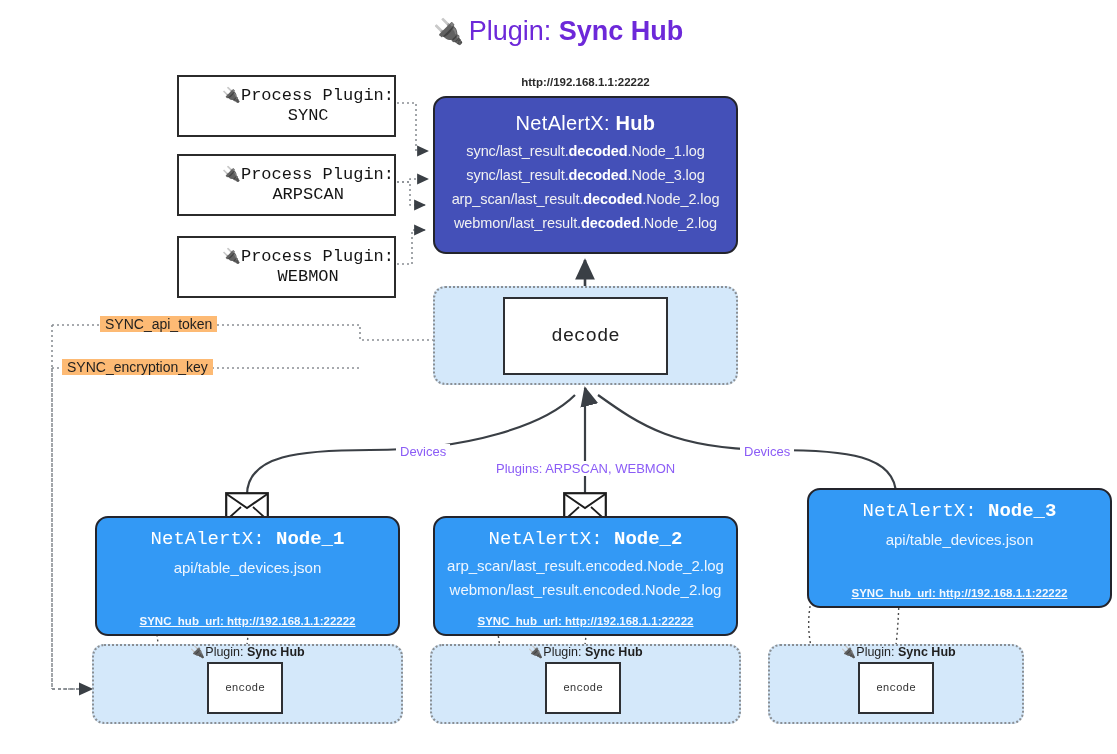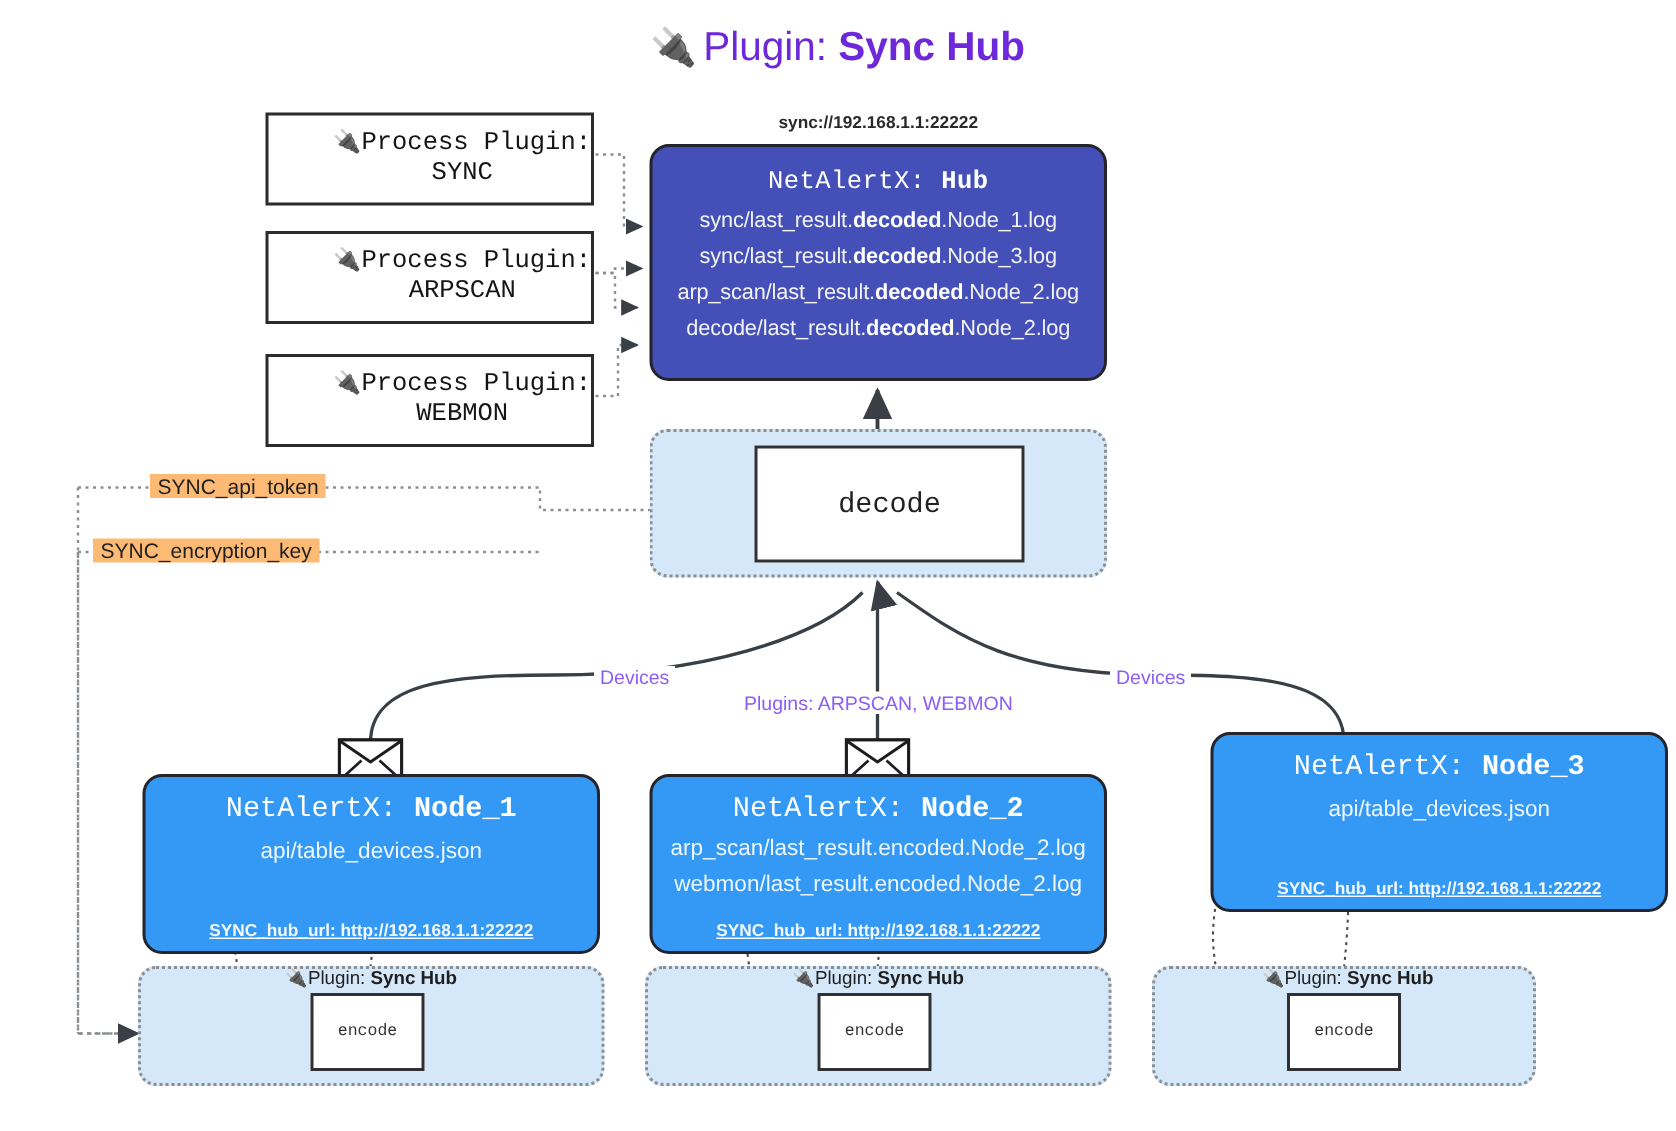--- a/index.html
+++ b/index.html
@@ -32,41 +32,41 @@
   .procbox .l2{display:block;}
   .procbox .plug{font-family:"DejaVu Sans",sans-serif;font-size:15px;}
 
   
   #hub{
     left:433px;top:96px;width:305px;height:158px;
     background:#4450b8;border:2px solid #23242c;border-radius:13px;
     color:#ffffff;
   }
   #hub .hubtitle{
-    font-family:Liberation Mono, monospace;font-size:17px;
+    font-family:Liberation Sans, sans-serif;font-size:20px;
     text-align:center;margin-top:14px;letter-spacing:.3px;
   }
   #hub .hubtitle b{font-weight:bold;}
   .hubline{
     font-size:14.5px;color:#f2f2f2;text-align:center;margin-top:8px;
     white-space:nowrap;letter-spacing:-0.1px;
   }
   .hubline b{font-weight:bold;color:#ffffff;}
   #huburl{
     left:433px;top:76px;width:305px;text-align:center;
     font-size:11.5px;font-weight:bold;color:#2a2a2a;
   }
 
   
   #decodegrp{
     left:433px;top:286px;width:305px;height:99px;
     background:#d4e8fa;border:2px dotted #8a8f94;border-radius:12px;
   }
   #decodebox{
-    left:503px;top:297px;width:180px;height:78px;
+    left:503px;top:297px;width:165px;height:78px;
     background:#ffffff;border:2px solid #2e3034;
     display:flex;align-items:center;justify-content:center;
     font-family:"Liberation Mono", monospace;font-size:19px;color:#222;
   }
 
   
   .elabel{
     font-size:13px;color:#8b5cf6;background:#ffffff;
     padding:0 4px;white-space:nowrap;
   }
@@ -189,32 +189,32 @@
     </div>
   </div>
 
   <div class="abs procbox" style="left:177px;top:236px;">
     <div>
       <span class="l1"><span class="plug">🔌</span><span>Process Plugin:</span></span>
       <span class="l2">WEBMON</span>
     </div>
   </div>
 
-  <div id="huburl" class="abs">sync://192.168.1.1:22222</div>
+  <div id="huburl" class="abs">http://192.168.1.1:22222</div>
 
   <div id="hub" class="abs">
     <div class="hubtitle"><span>NetAlertX: </span><b>Hub</b></div>
 
     <div class="hubline"><span>sync/last_result.</span><b>decoded</b><span>.Node_1.log</span></div>
 
     <div class="hubline"><span>sync/last_result.</span><b>decoded</b><span>.Node_3.log</span></div>
 
     <div class="hubline"><span>arp_scan/last_result.</span><b>decoded</b><span>.Node_2.log</span></div>
 
-    <div class="hubline"><span>decode/last_result.</span><b>decoded</b><span>.Node_2.log</span></div>
+    <div class="hubline"><span>webmon/last_result.</span><b>decoded</b><span>.Node_2.log</span></div>
   </div>
 
   <div id="decodegrp" class="abs"></div>
   <div id="decodebox" class="abs">decode</div>
 
   <div class="abs elabel" style="left:396px;top:444px;">Devices</div>
   <div class="abs elabel" style="left:492px;top:461px;">Plugins: ARPSCAN, WEBMON</div>
   <div class="abs elabel" style="left:740px;top:444px;">Devices</div>
 
   <div class="abs keylabel" style="left:100px;top:316px;">SYNC_api_token</div>

